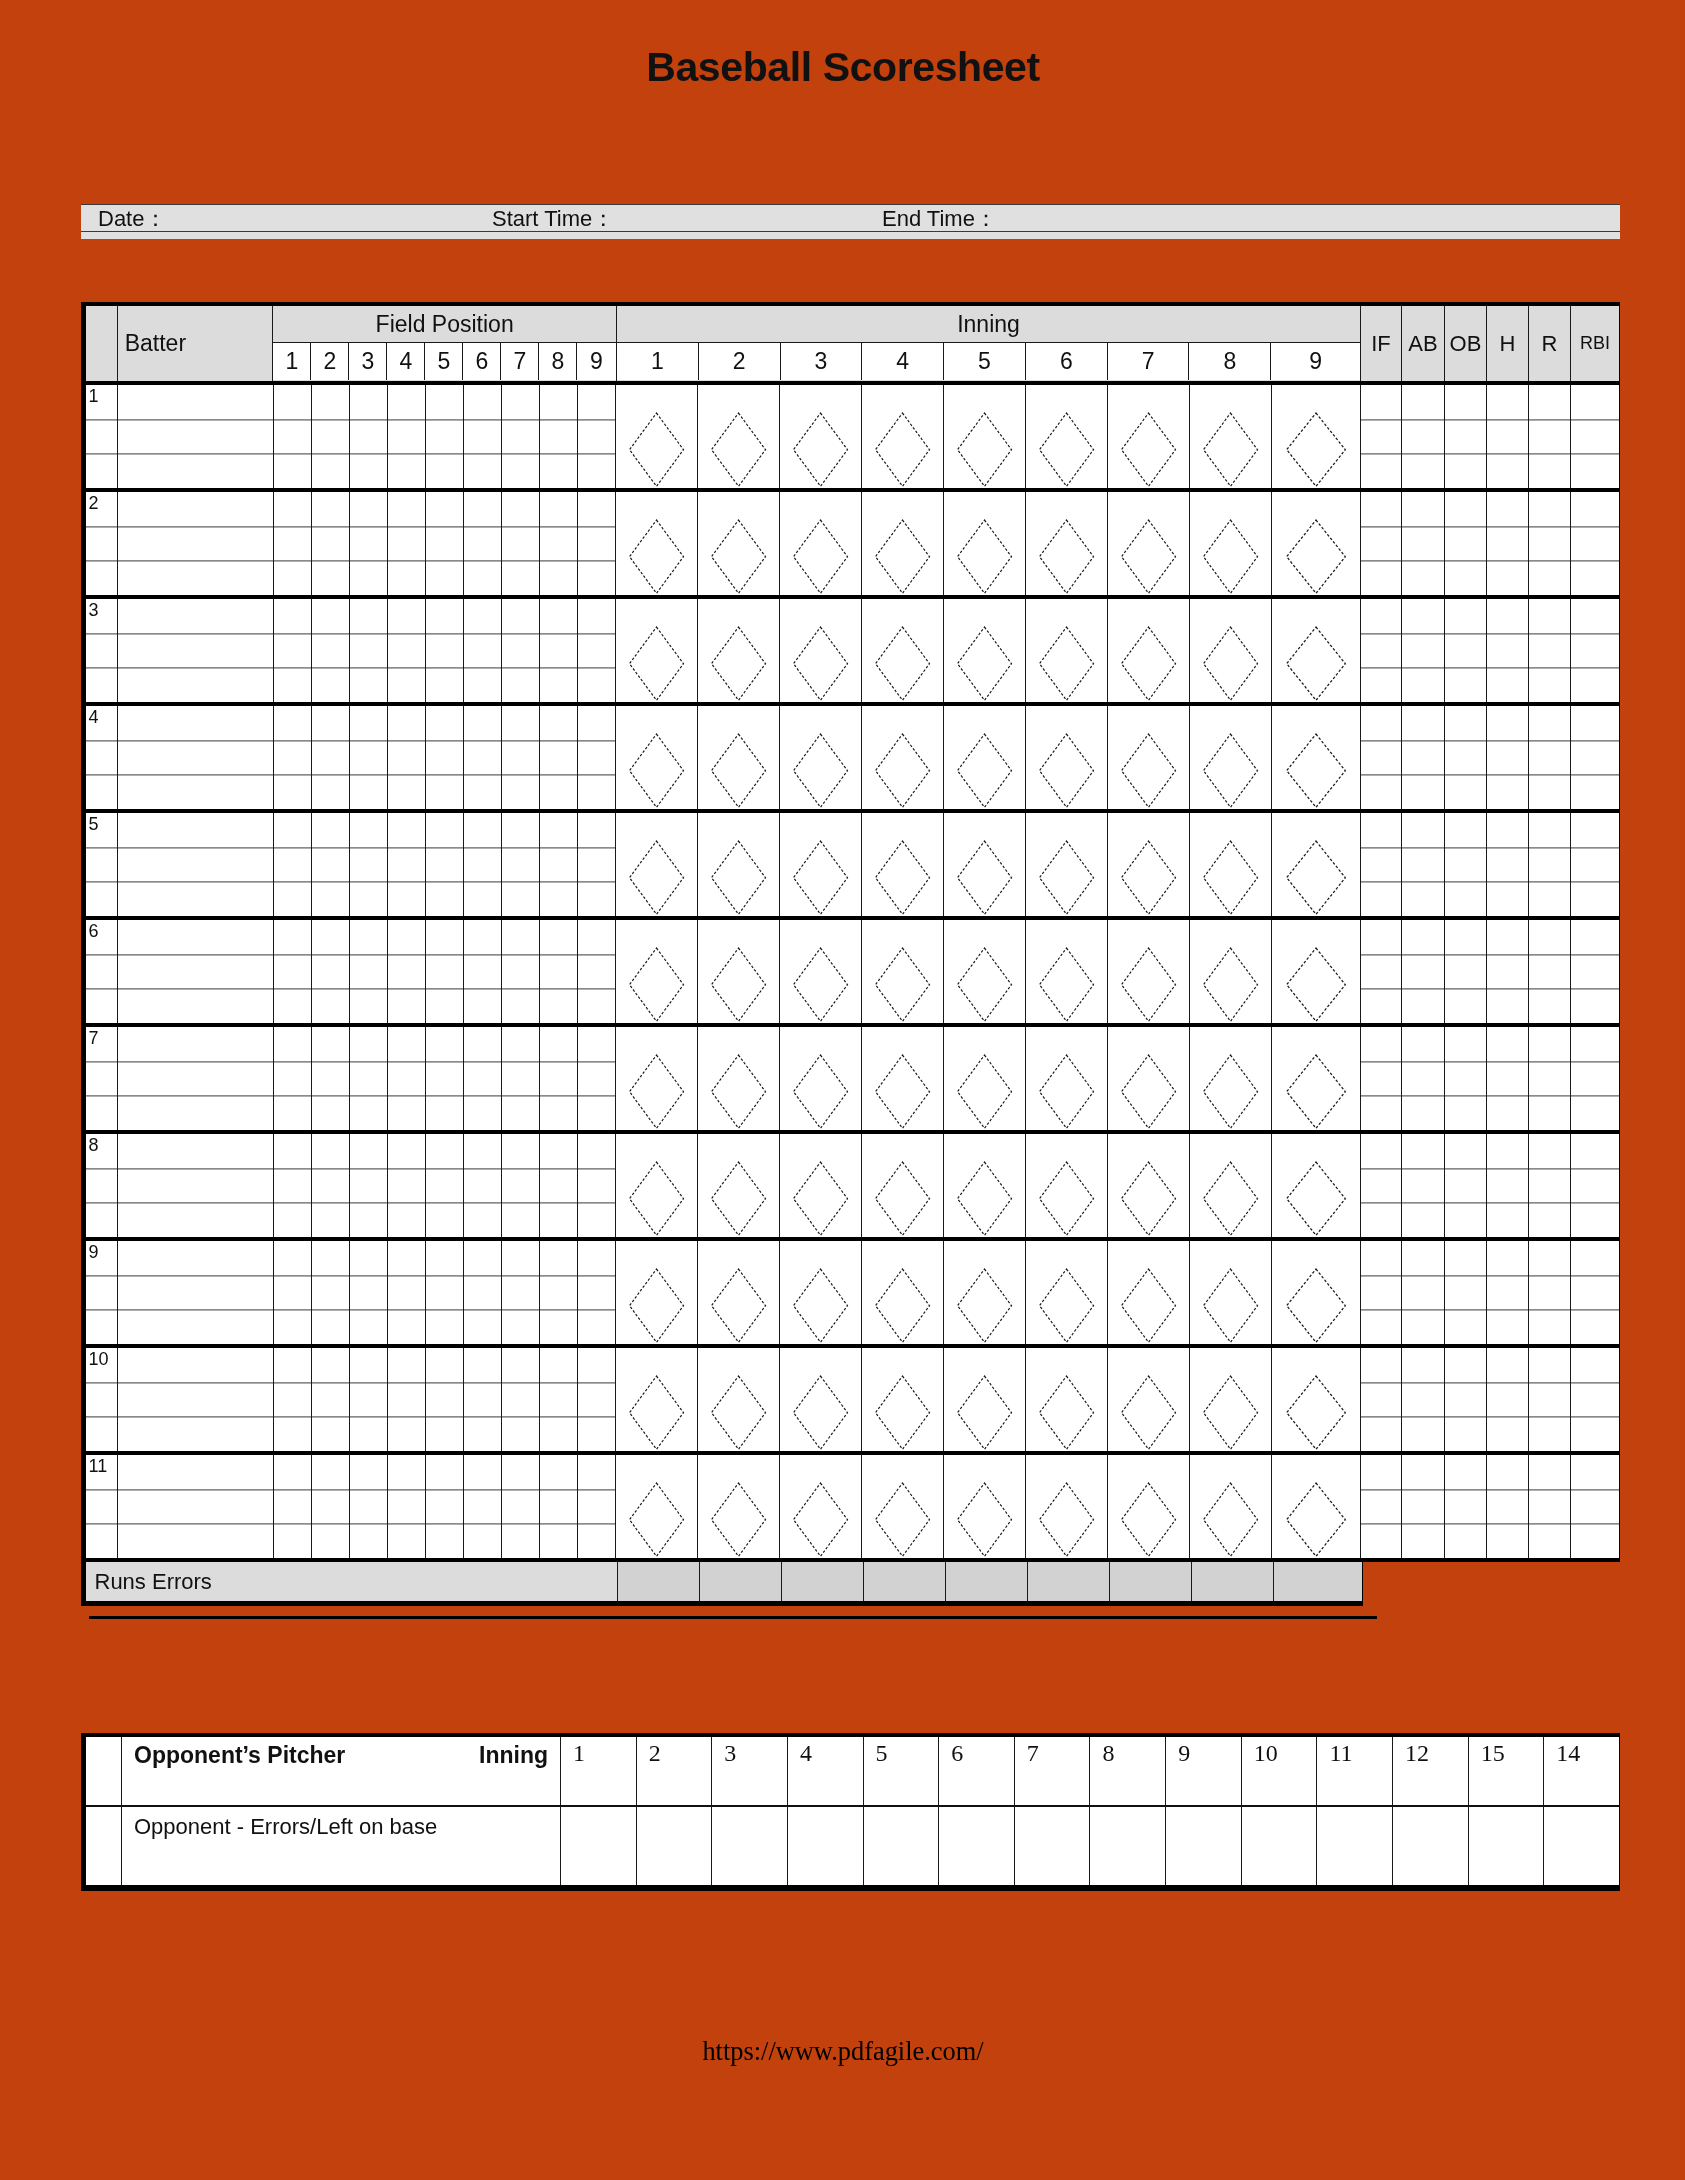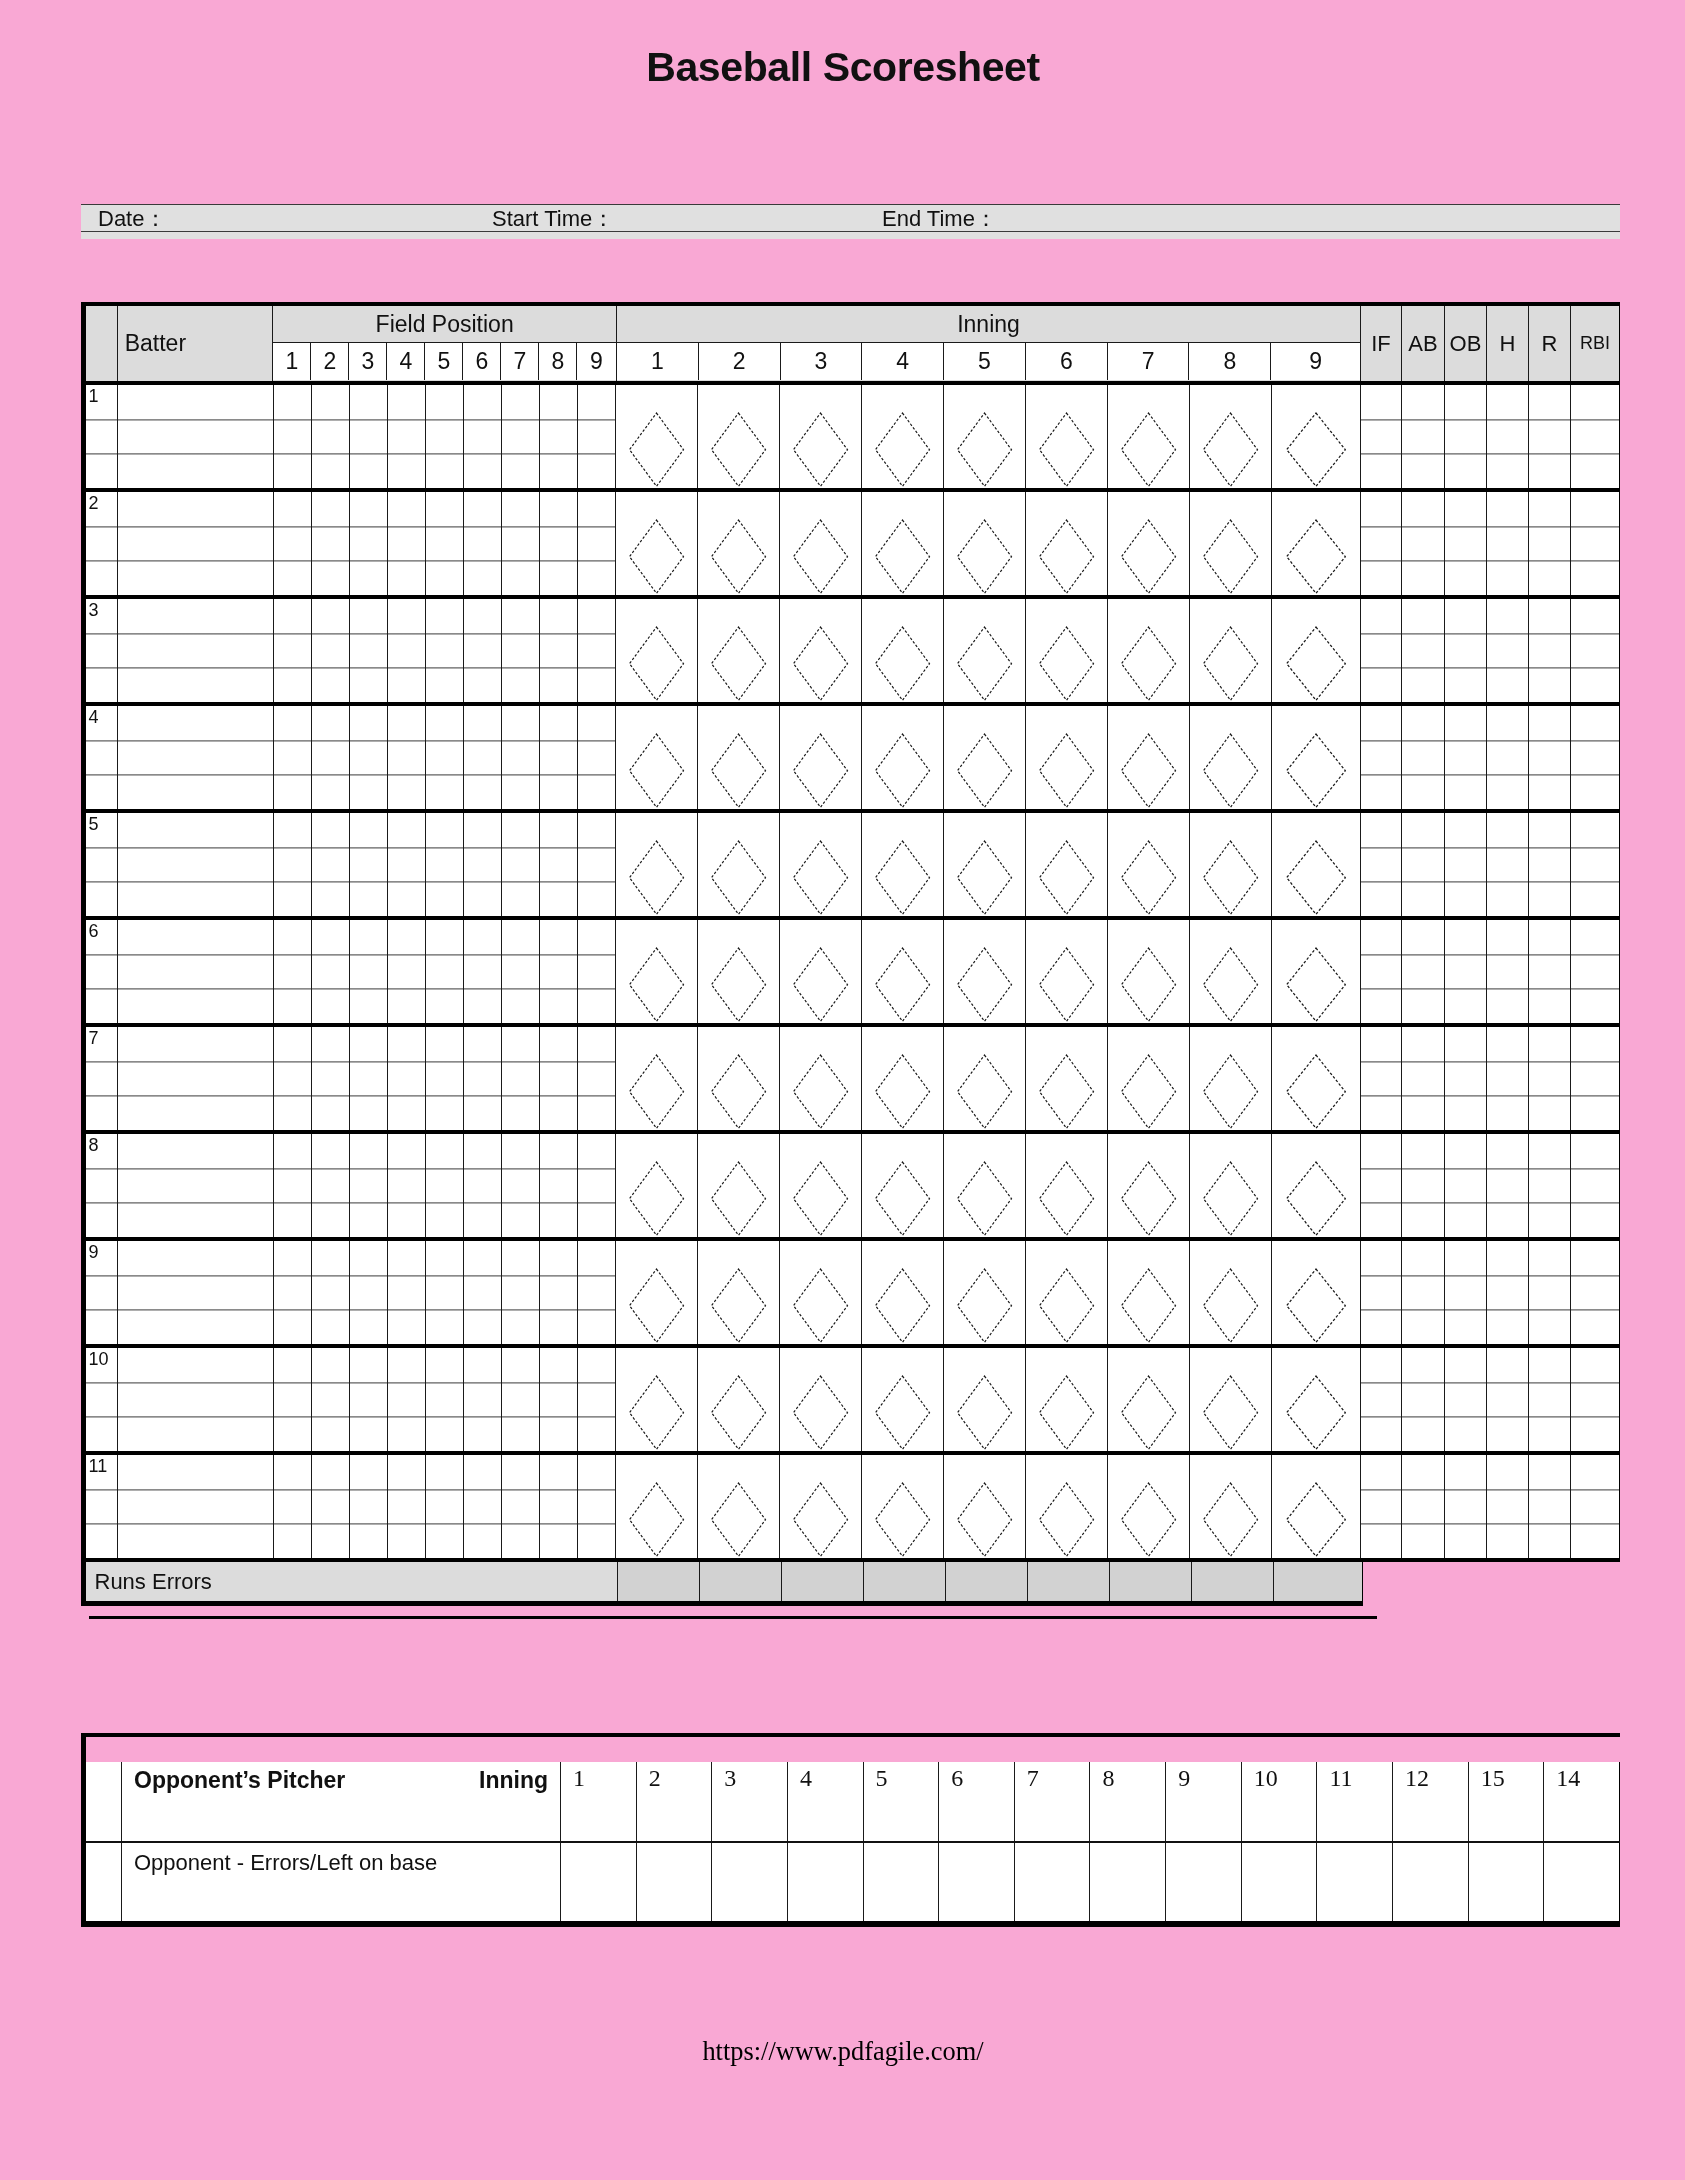--- a/index.html
+++ b/index.html
@@ -1,18 +1,18 @@
 <!DOCTYPE html>
 <html style="font-size:13.6px"><head>
 <meta charset="utf-8">
 <style>
   * { margin:0; padding:0; box-sizing:border-box; }
   html,body { background:#ffffff; }
   .page{
-    position:relative; width:1686px; height:2181px; background:#f9a8d4;
+    position:relative; width:1686px; height:2181px; background:#c2410c;
     font-family:"Liberation Sans", sans-serif; color:#111;
   }
 
   
   .title{
     position:absolute; top:44px; left:0; width:100%;
     text-align:center; font-size:41px; font-weight:bold; letter-spacing:-0.4px;
   }
 
   
@@ -87,21 +87,21 @@
   .runs-cell.last{ width:89px; border-right:1.7px solid #000; }
 
   .shadow-line{ position:absolute; top:1616px; left:89px; width:1288px; height:3.4px; background:#000; }
 
   
   .opp-table{
     position:absolute; top:1733px; left:81px; width:1539px;
     border-top:4.3px solid #000; border-left:5.1px solid #000; border-bottom:6px solid #000;
   }
   .opp-row{ display:flex; border-bottom:2.6px solid #111; background:#fff; }
-  .opp-row.r1{ height:81px;margin-top:25px; }
+  .opp-row.r1{ height:70px; }
   .opp-row.r2{ height:74px; }
   .opp-row.r3{ height:78px; border-bottom:none; }
   .opp-narrow{ width:36px; border-right:1.7px solid #1a1a1a; }
   .opp-label-cell{
     width:439px; border-right:1.7px solid #1a1a1a;
     display:flex; justify-content:space-between; align-items:flex-start;
     padding:5.1px 12px 0 12px;
   }
   .opp-bold{ font-weight:bold; font-size:23px; }
   .opp-plain-label{

